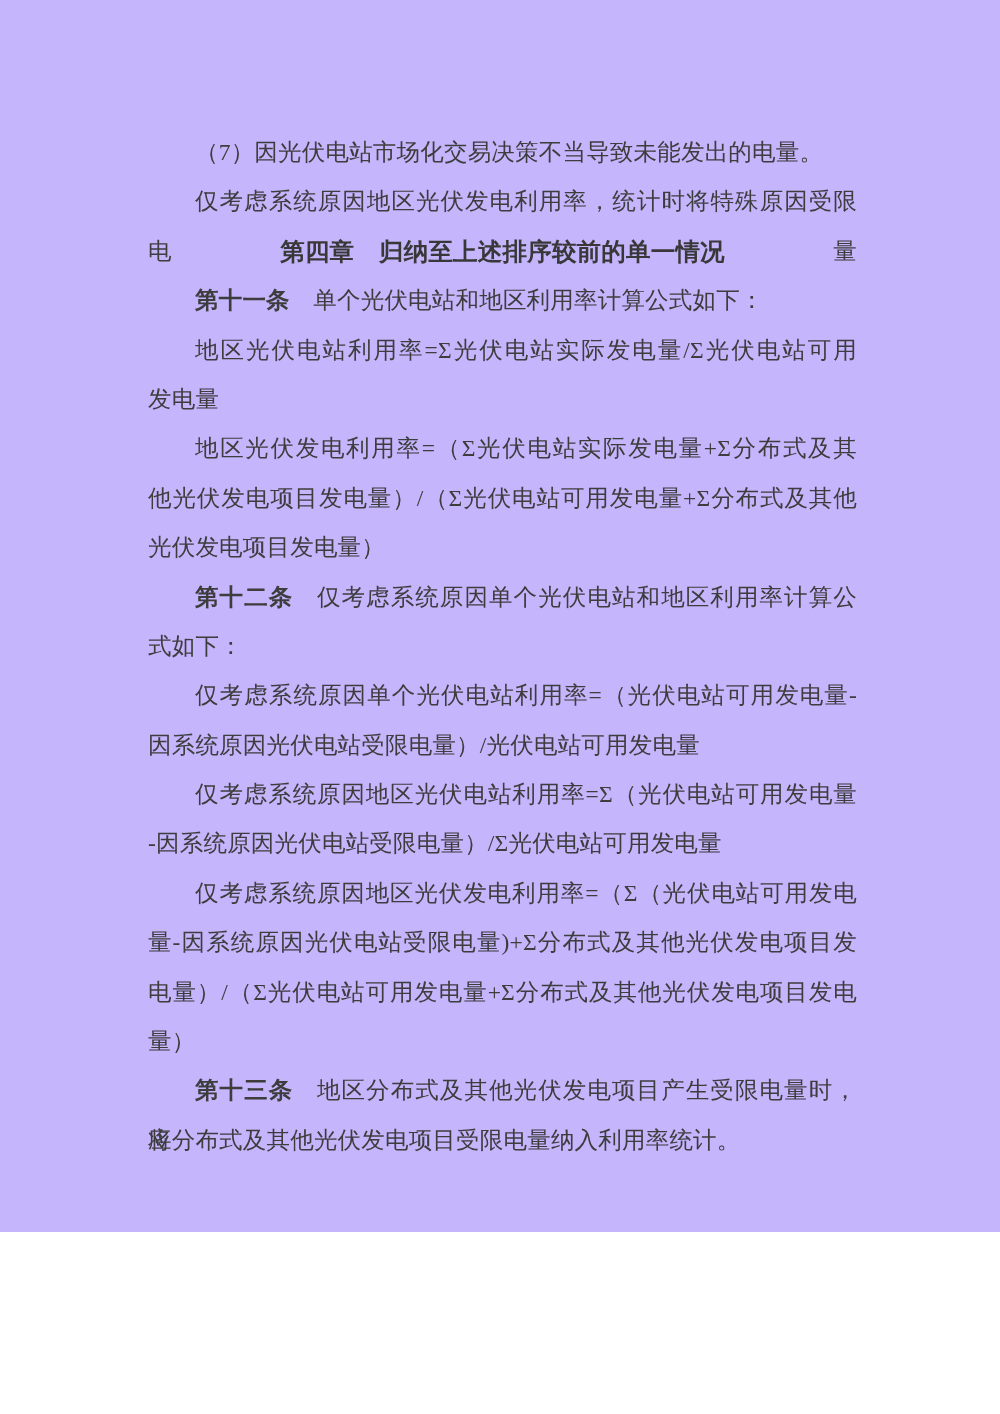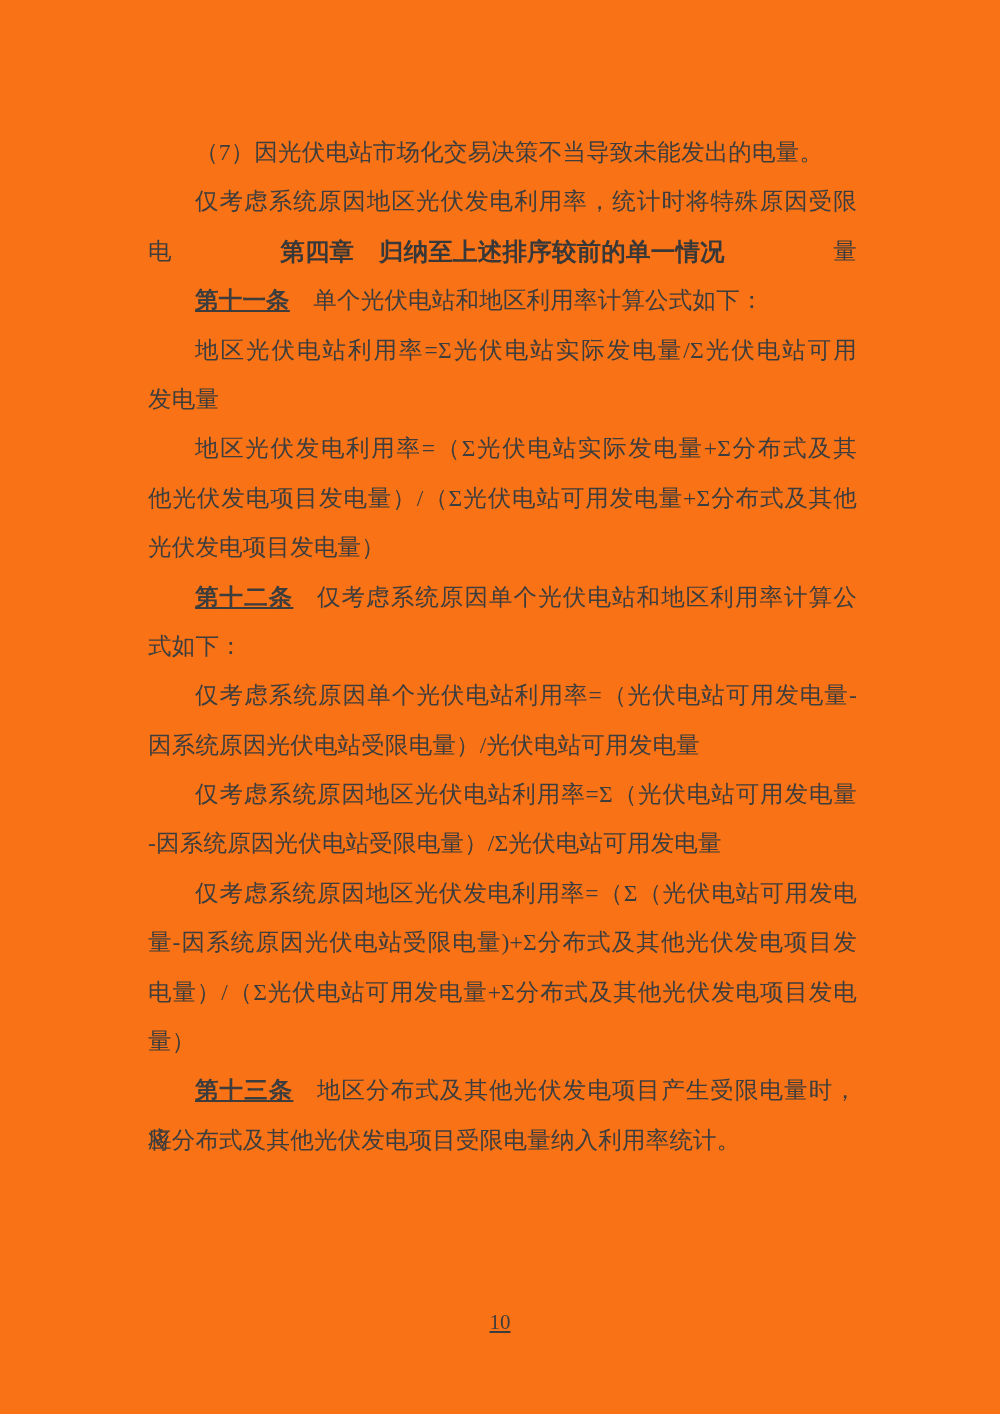--- a/index.html
+++ b/index.html
@@ -3,22 +3,22 @@
 <meta charset="utf-8">
 <style>
   html, body {
     margin: 0;
     padding: 0;
     background: #ffffff;
   }
   .page {
     position: relative;
     width: 1000px;
-    height: 1414px;
-    background: #f97316;
+    height: 1232px;
+    background: #c4b5fd;
     overflow: hidden;
     font-family: "Liberation Serif", "DejaVu Serif", serif;
     color: #3d3d3d;
   }
   .content {
     position: absolute;
     left: 148px;
     right: 143px;
     top: 128px;
   }
@@ -33,21 +33,20 @@
   .fill {
     white-space: normal;
     text-align: justify;
     text-align-last: justify;
     text-justify: inter-character;
   }
   .term {
     font-weight: 700;
     font-family: "Liberation Sans", "DejaVu Sans", sans-serif;
     margin-right: 1.0em;
-    text-decoration: underline;
   }
   .heading {
     text-align: center;
     text-indent: 0;
     font-weight: 700;
     font-size: 24.5px;
     font-family: "Liberation Sans", "DejaVu Sans", sans-serif;
     color: #383838;
   }
   .pagenum {

